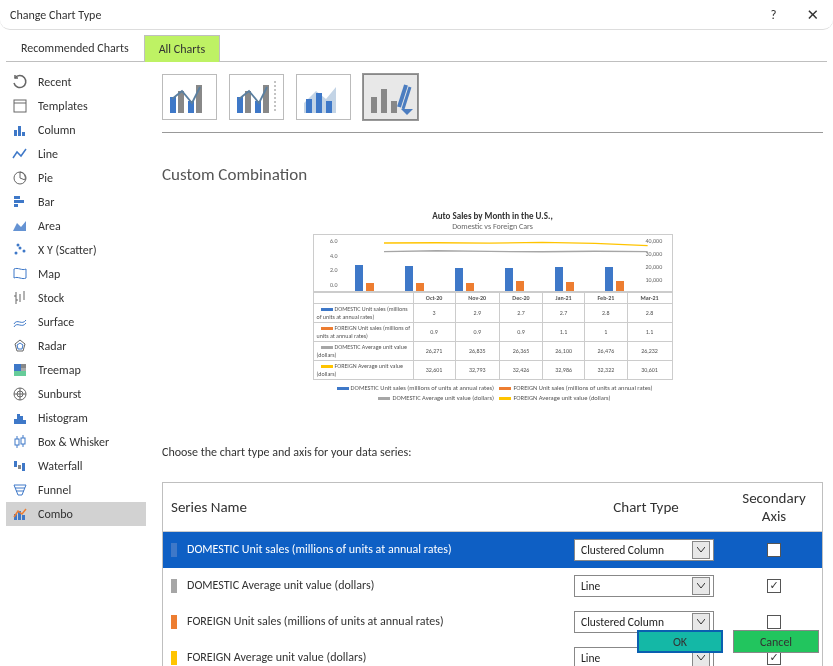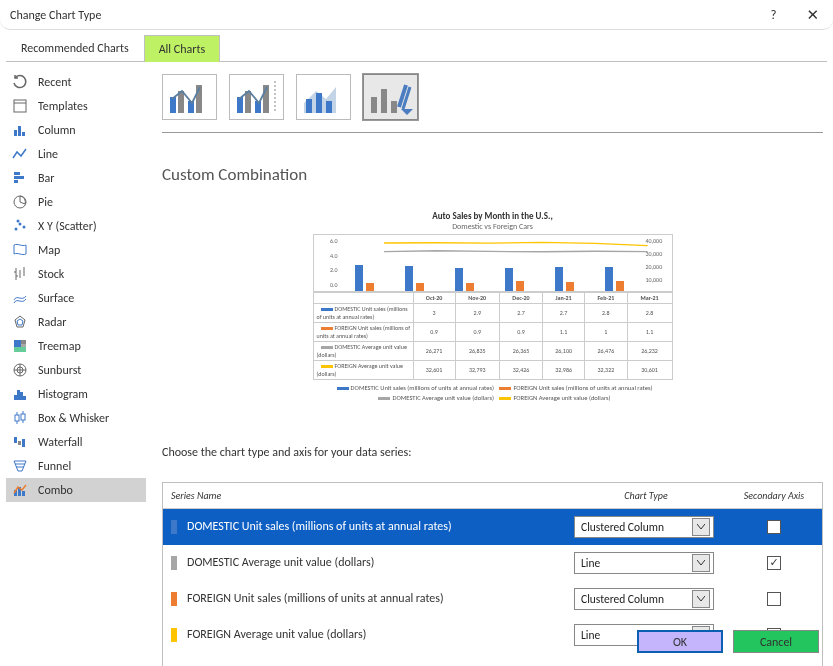--- a/index.html
+++ b/index.html
@@ -40,34 +40,34 @@
   .pvline { position: absolute; left: 26px; right: 0; pointer-events: none; }
   .pv-y2 { width: 28px; display: flex; flex-direction: column; justify-content: space-between; font-size: 6px; color: #666; padding: 2px 2px; }
   .pvtable { border-collapse: collapse; width: 100%; font-size: 6px; color: #555; }
   .pvtable td, .pvtable th { border: 1px solid #ccc; padding: 1px 2px; text-align: center; }
   .pvtable th.rowh { width: 100px; text-align: left; padding-left: 3px; font-weight: 400; }
   .pvlegtxt { text-align: center; font-size: 6.5px; color: #555; line-height: 1.6; margin-top: 3px; }
   .swatch { display: inline-block; width: 12px; height: 3px; vertical-align: middle; margin: 0 2px 0 4px; }
 
   .chooselbl { font-size: 12px; margin: 12px 0 4px; }
   .seriestbl { width: 100%; border: 1px solid #bfbfbf; }
-  .seriestbl th { background: #fff; font-weight: 400; text-align: left; font-size: 10px; padding: 6px 8px; border-bottom: 1px solid #ccc; font-style: italic; }
+  .seriestbl th { background: #fff; font-weight: 400; text-align: left; font-size: 15px; padding: 6px 8px; border-bottom: 1px solid #ccc; }
   .seriestbl th.ct { text-align: center; width: 160px; }
   .seriestbl th.sa { text-align: center; width: 96px; }
   .seriestbl td { padding: 7px 8px; font-size: 12px; }
   .seriestbl tr.rowsel td { background: #0e5fc4; color: #fff; }
   .sswatch { display: inline-block; width: 6px; height: 14px; vertical-align: middle; margin-right: 10px; }
   .sdrop { width: 140px; height: 22px; display: flex; align-items: center; justify-content: space-between; border: 1px solid #888; background: #fff; color: #222; font-size: 11.5px; padding: 0 3px 0 6px; cursor: pointer; }
   .sdrop .arrowbtn { width: 18px; height: 18px; display: flex; align-items: center; justify-content: center; background: #e8e8e8; border: 1px solid #888; }
   .cbox { width: 14px; height: 14px; border: 1px solid #555; background: #fff; display: flex; align-items: center; justify-content: center; font-size: 11px; margin: 0 auto; cursor: pointer; }
   .seriespad { height: 48px; }
 
   .footer { display: flex; justify-content: flex-end; gap: 10px; padding: 12px 14px; }
   .btn { width: 86px; height: 23px; display: flex; align-items: center; justify-content: center; border: 1px solid #888; background: #22c55e; font-size: 12px; cursor: pointer; }
-  .btn.primary { border: 2px solid #0a5fb0; background: #c4b5fd; }
+  .btn.primary { border: 2px solid #0a5fb0; background: #14b8a6; }
 </style>
 </head>
 <body>
 
 <div class="titlebar">
   <div class="titletext">Change Chart Type</div>
   <div class="titlectrl">
     <span>?</span>
     <span class="x">✕</span>
   </div>
@@ -114,35 +114,43 @@
         <span class="iconwrap">
           <svg width="16" height="16" viewBox="0 0 16 16">
             <polyline points="1,12 5,6 9,10 14,3" fill="none" stroke="#3e78c8" stroke-width="1.5"></polyline>
           </svg>
         </span>
         <span>Line</span>
       </div>
       <div class="sidebar-item">
         <span class="iconwrap">
           <svg width="16" height="16" viewBox="0 0 16 16">
+            <circle cx="8" cy="8" r="6" fill="none" stroke="#666"></circle>
+            <path d="M8 8 L8 2 A6 6 0 0 1 13 10 Z" fill="none" stroke="#666"></path>
+          </svg>
+        </span>
+        <span>Pie</span>
+      </div>
+      <div class="sidebar-item">
+        <span class="iconwrap">
+          <svg width="16" height="16" viewBox="0 0 16 16">
             <rect x="2" y="2" width="6" height="3" fill="#3e78c8"></rect>
             <rect x="2" y="6" width="10" height="3" fill="#3e78c8"></rect>
             <rect x="2" y="10" width="4" height="3" fill="#3e78c8"></rect>
           </svg>
         </span>
         <span>Bar</span>
       </div>
       <div class="sidebar-item">
         <span class="iconwrap">
           <svg width="16" height="16" viewBox="0 0 16 16">
-            <circle cx="8" cy="8" r="6" fill="none" stroke="#666"></circle>
-            <path d="M8 8 L8 2 A6 6 0 0 1 13 10 Z" fill="none" stroke="#666"></path>
-          </svg>
-        </span>
-        <span>Pie</span>
+            <path d="M1 13 L5 5 L9 9 L14 3 L14 13 Z" fill="#3e78c8" opacity="0.8"></path>
+          </svg>
+        </span>
+        <span>Area</span>
       </div>
       <div class="sidebar-item">
         <span class="iconwrap">
           <svg width="16" height="16" viewBox="0 0 16 16">
             <circle cx="4" cy="11" r="1.5" fill="#3e78c8"></circle>
             <circle cx="8" cy="6" r="1.5" fill="#3e78c8"></circle>
             <circle cx="12" cy="9" r="1.5" fill="#3e78c8"></circle>
             <circle cx="6" cy="3" r="1.5" fill="#3e78c8"></circle>
           </svg>
         </span>

